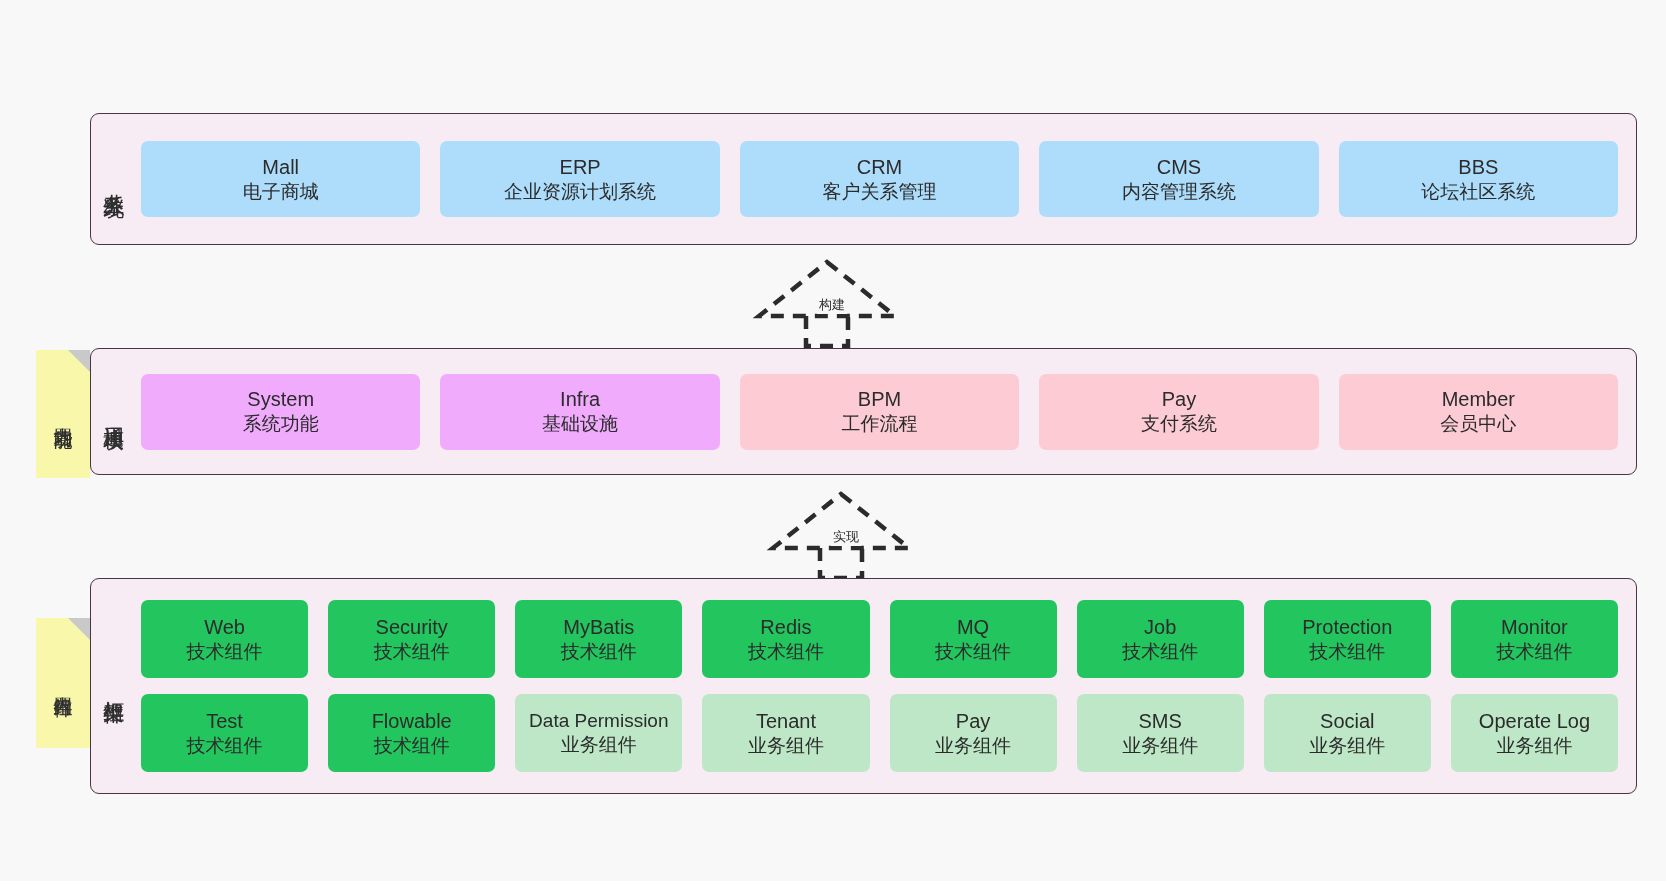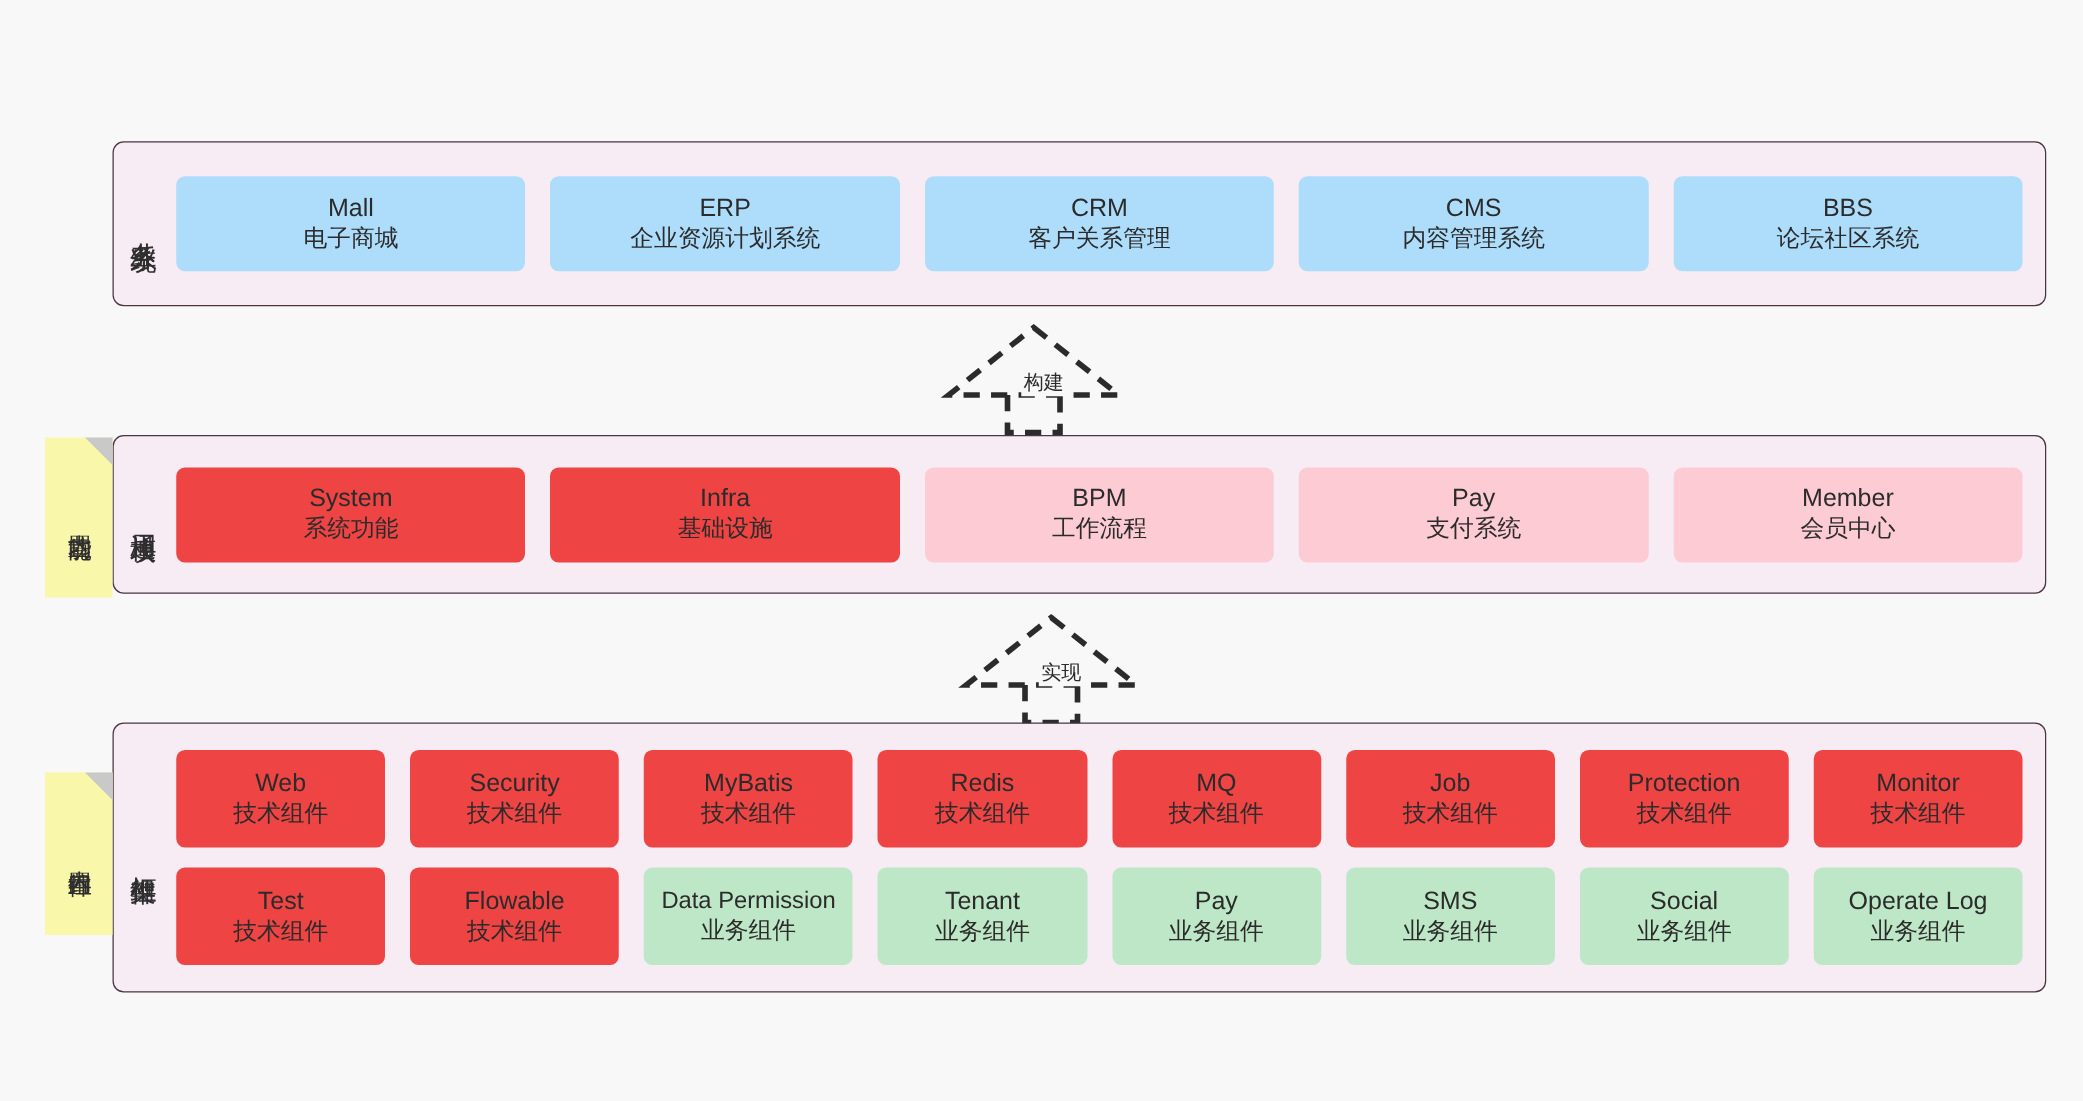--- a/index.html
+++ b/index.html
@@ -64,23 +64,23 @@
     color: #2B2B2B;
     line-height: 1.24;
     padding: 2px 4px;
   }
   .cell .en { font-size: 20px; }
   .cell .cn { font-size: 19px; }
   .cell.three .en { font-size: 19px; }
 
   
   .c-blue       { background: #ADDDFB; }
-  .c-red        { background: #ef4444; }
+  .c-red        { background: #f0abfc; }
   .c-pink       { background: #FCCBD3; }
-  .c-green      { background: #ef4444; justify-content: center; }
+  .c-green      { background: #22c55e; justify-content: center; }
   .c-lightgreen { background: #BDE7C6; }
 
   
   #layer-business { left: 90px;  top: 113px; width: 1547px; height: 132px; }
   #layer-common   { left: 90px;  top: 348px; width: 1547px; height: 127px; }
   #layer-framework{ left: 90px;  top: 578px; width: 1547px; height: 216px; }
   #layer-business .row { height: 76px; }
   #layer-common   .row { height: 76px; }
   #layer-framework .row { height: 78px; }
 
@@ -109,21 +109,21 @@
     border-left: 22px solid transparent;
   }
   #note-functions  { left: 36px; top: 350px; height: 128px; }
   #note-components { left: 36px; top: 618px; height: 130px; }
 
   
   .arrow { position: absolute; }
   .arrow svg { display: block; overflow: visible; }
   .arrow-label {
     position: absolute;
-    font-size: 16px;
+    font-size: 13px;
     color: #2B2B2B;
     background: #F8F8F8;
     padding: 0 2px;
     white-space: nowrap;
   }
   #arrow-build   { left: 752px; top: 258px; }
   #arrow-build .arrow-label   { left: 65px; top: 38px; }
   #arrow-realize { left: 766px; top: 490px; }
   #arrow-realize .arrow-label { left: 65px; top: 38px; }
 </style>

